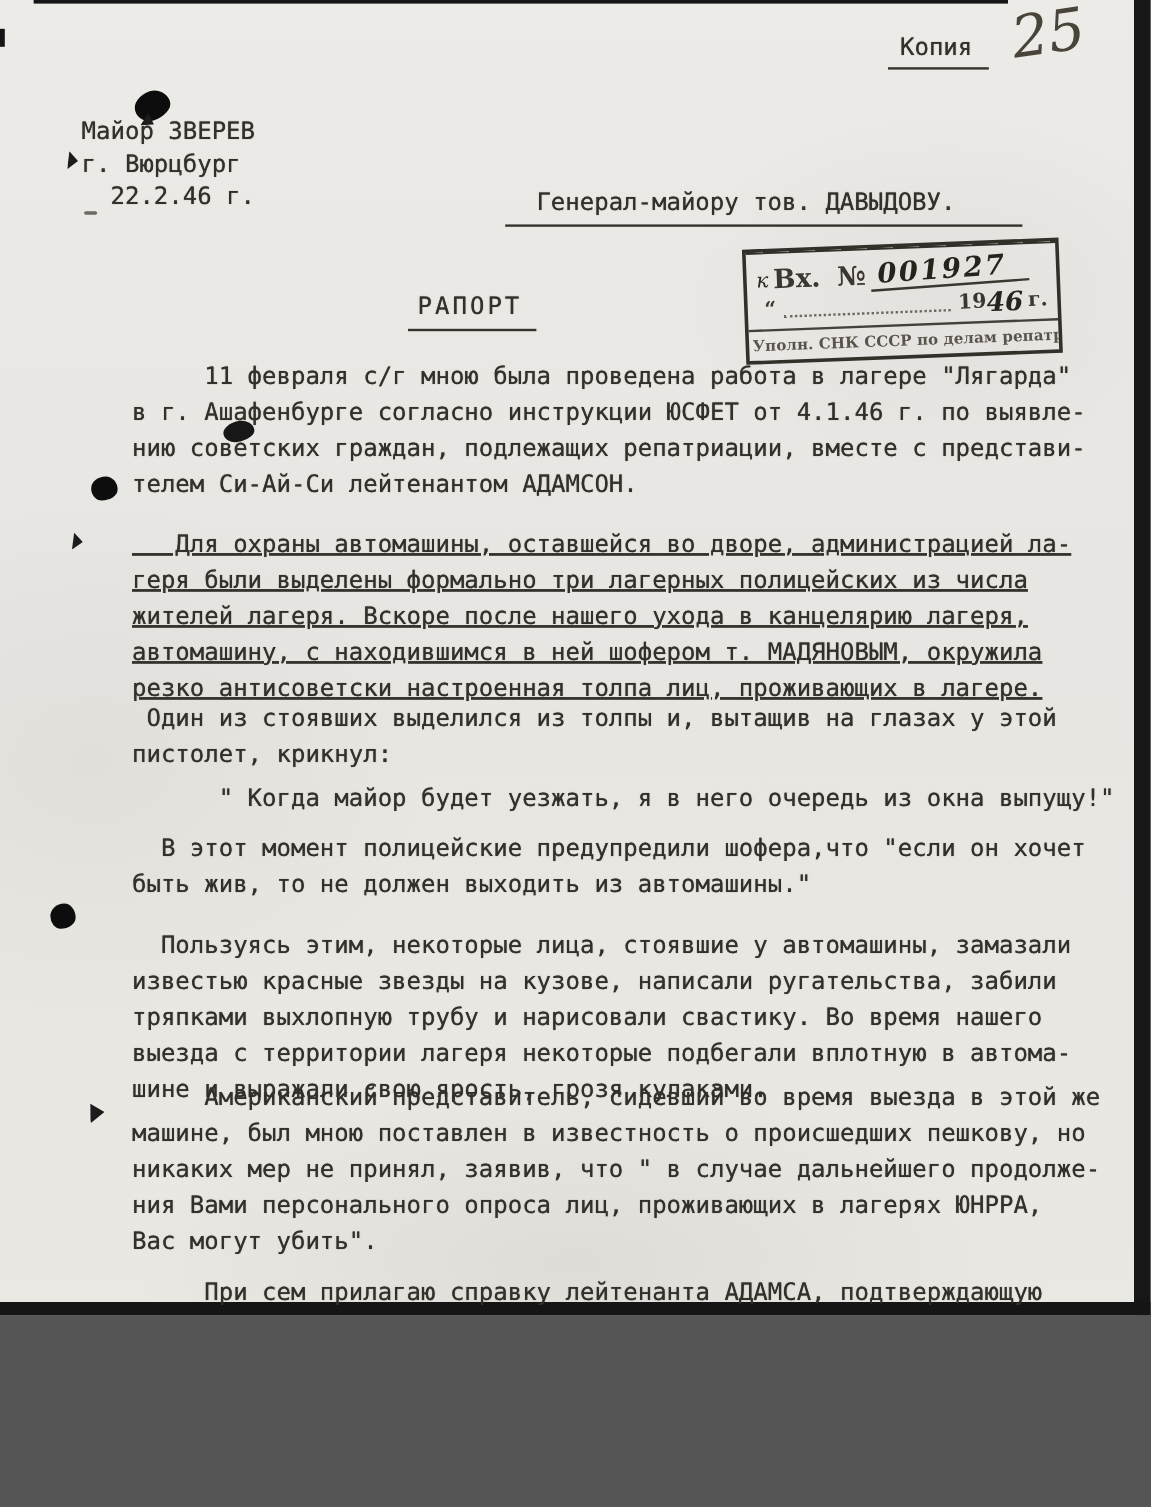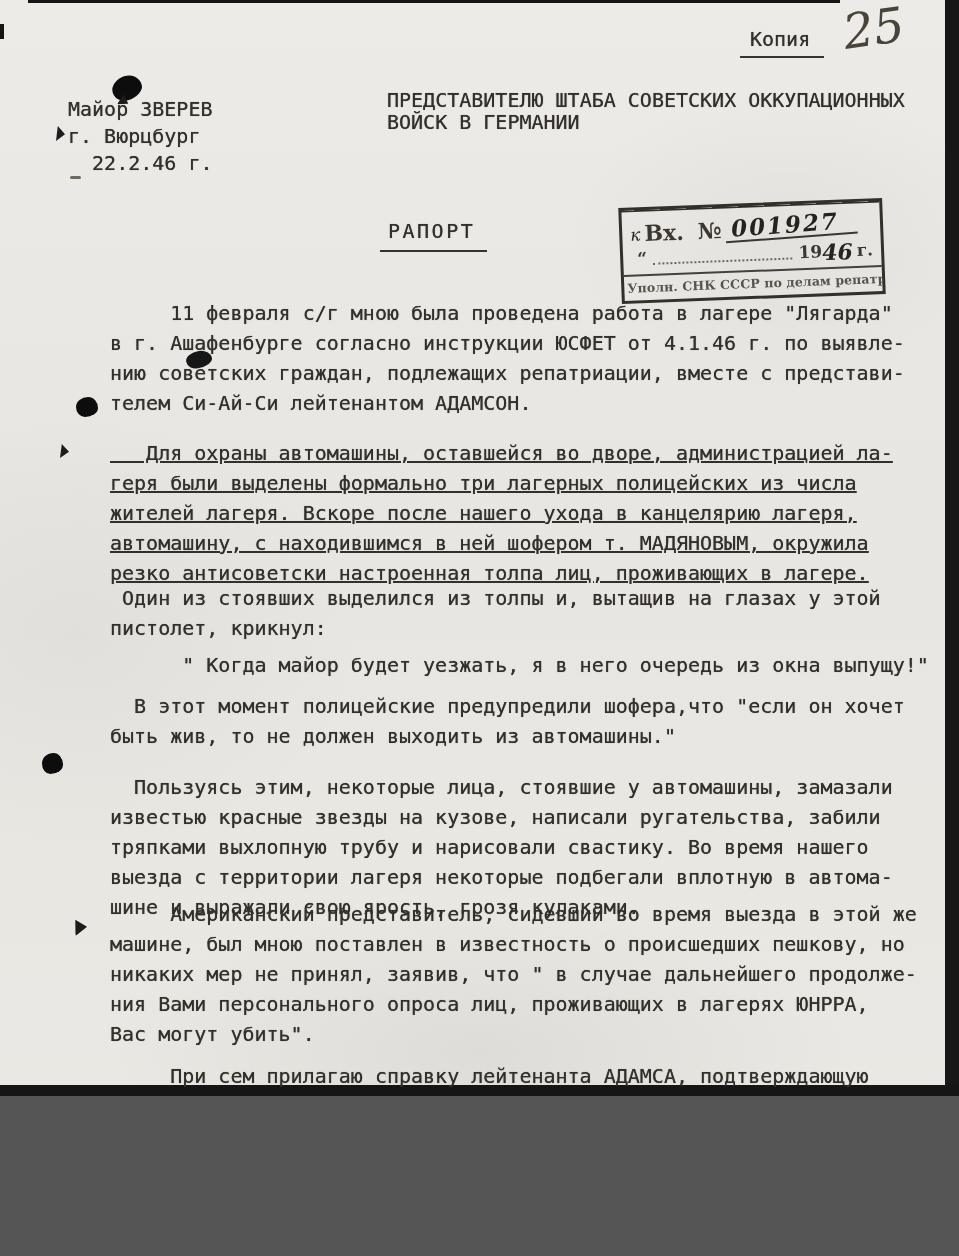--- a/index.html
+++ b/index.html
@@ -72,24 +72,23 @@
   <div class="abs edge" style="left:0;top:1200px;width:20px;height:56px;clip-path:polygon(0 0,30% 35%,100% 100%,0 100%);"></div>
   <div class="abs edge" style="left:0;top:24px;width:4px;height:15px;"></div>
 
   <div class="abs typed underl" style="left:740px;top:24px;padding:0 14px 2px 10px;">Копия</div>
   <div class="abs hand pageno">25</div>
 
   <div class="abs typed sender" style="left:68px;top:96px;">Майор ЗВЕРЕВ
 г. Вюрцбург
   22.2.46 г.</div>
 
-  <div class="abs typed tight" style="left:387px;top:89px;">ПРЕДСТАВИТЕЛЮ ШТАБА СОВЕТСКИХ ОККУПАЦИОННЫХ
-ВОЙСК В ГЕРМАНИИ</div>
+  <div class="abs typed underl" style="left:421px;top:153px;padding:0 56px 4px 26px;">Генерал-майору тов. ДАВЫДОВУ.</div>
 
-  <div class="abs typed underl" style="left:340px;top:216px;letter-spacing:2.5px;padding:0 12px 4px 8px;margin-left:40px;">РАПОРТ</div>
+  <div class="abs typed underl" style="left:340px;top:240px;letter-spacing:2.5px;padding:0 12px 4px 8px;">РАПОРТ</div>
 
   <div class="abs stamp">
     <div class="stamp-row1">
       <span class="hand stamp-k">к</span>
       <span class="stamp-lab">Вх.</span>
       <span class="stamp-lab stamp-no">№</span>
       <span class="hand stamp-num">001927</span>
     </div>
     <div class="stamp-row2">
       <span>“</span>

